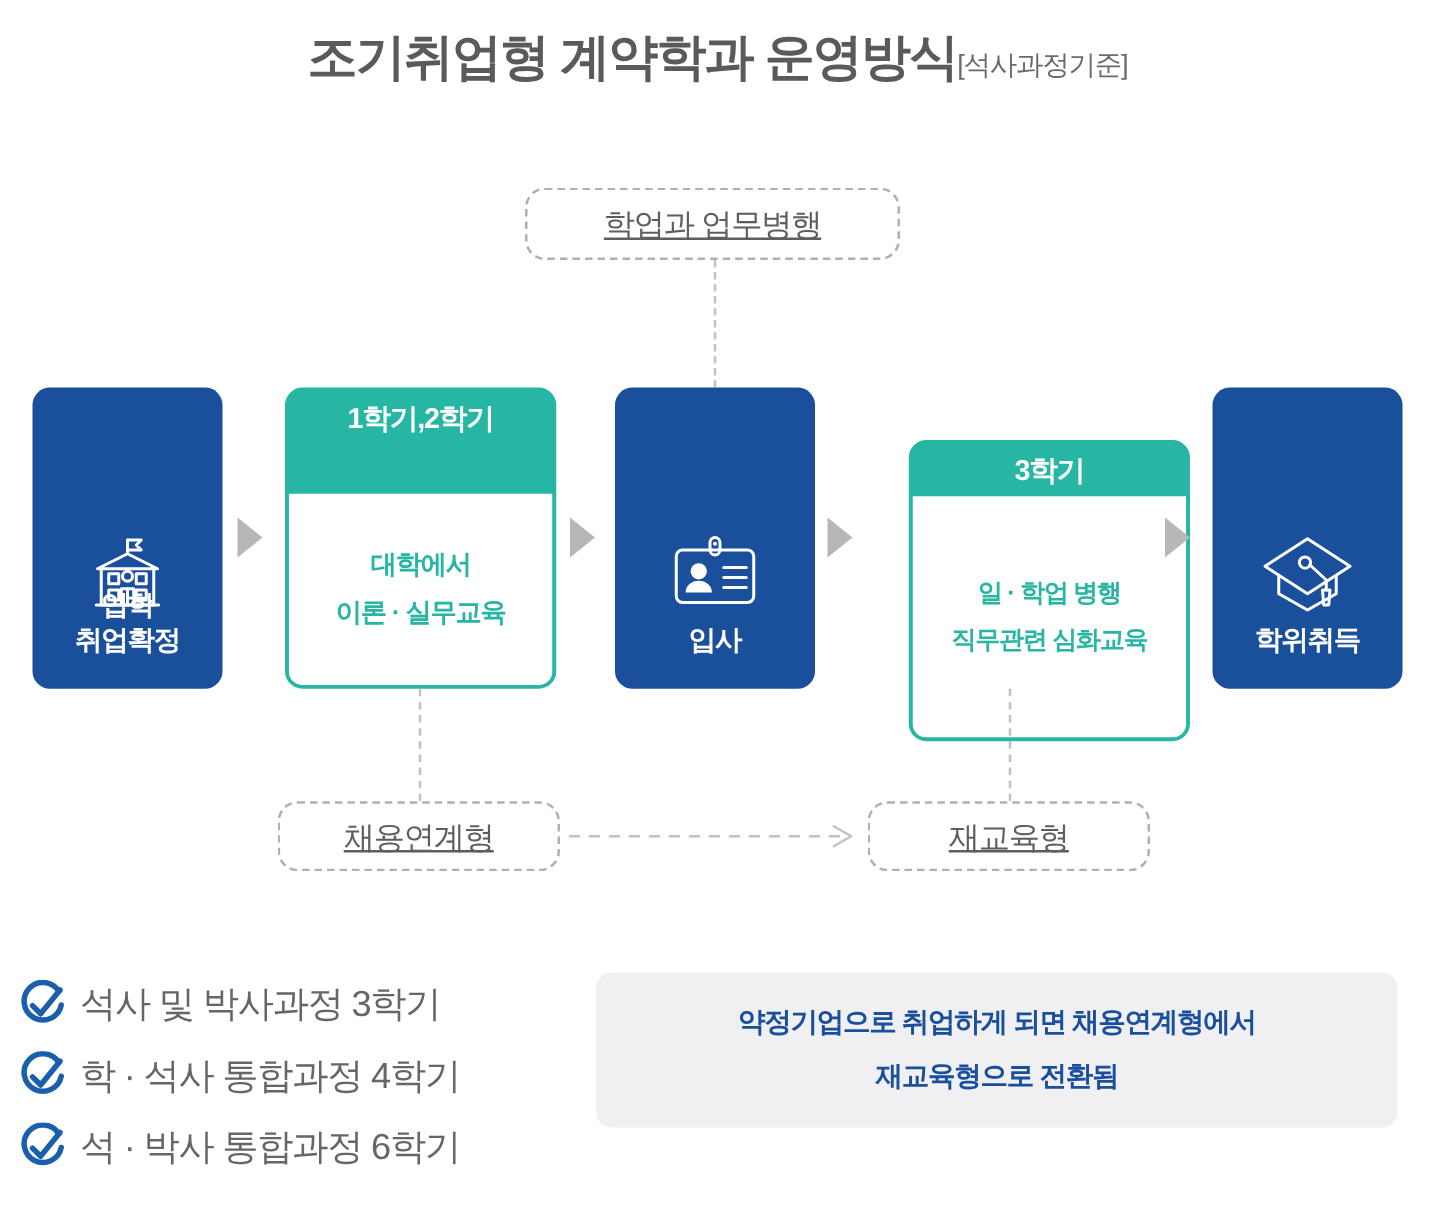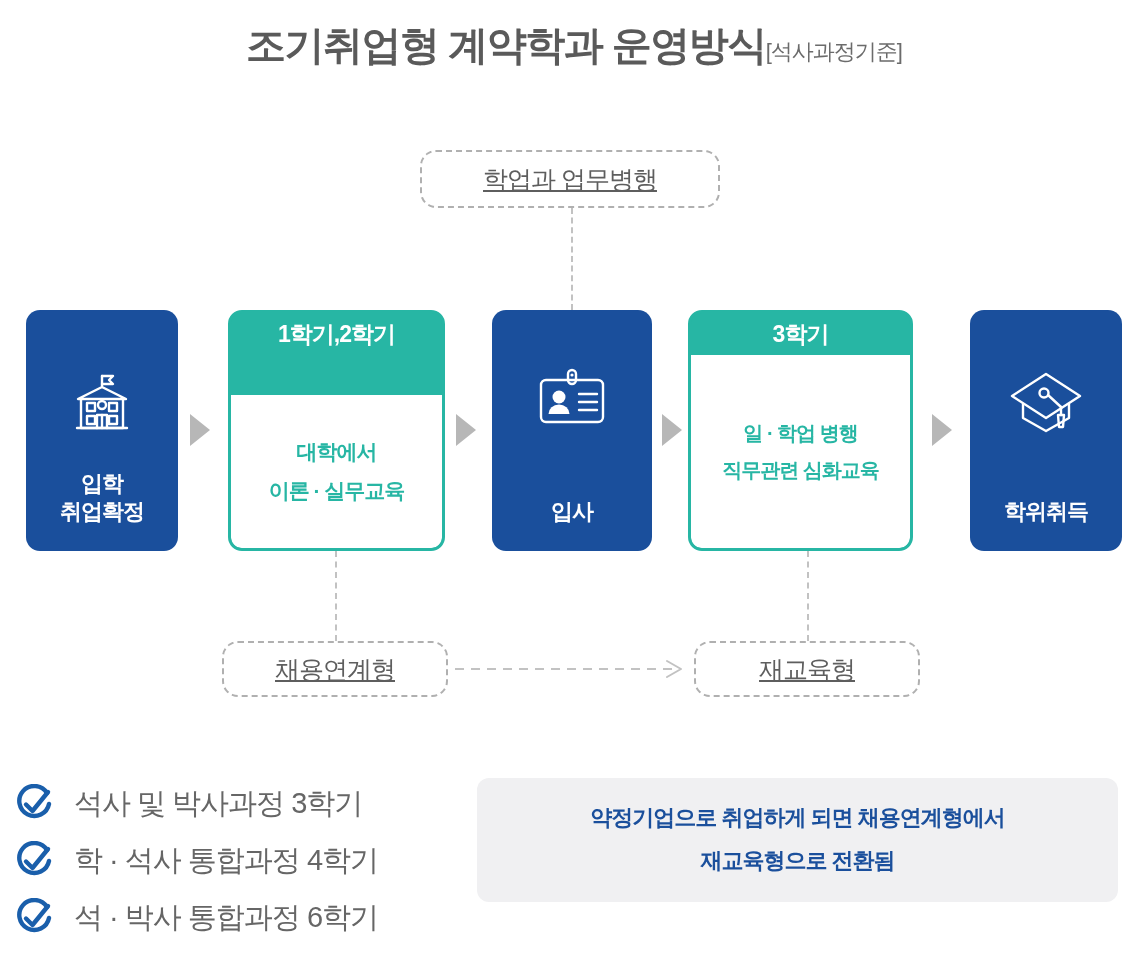--- a/index.html
+++ b/index.html
@@ -53,21 +53,21 @@
 
   .harrow { position: absolute; left: 455px; top: 657px; width: 236px; height: 24px; }
 
   
   .flow-box {
     position: absolute; top: 310px; height: 241px; border-radius: 14px;
   }
   .solid-box {
     background: #1a4f9c;
     display: flex; flex-direction: column;
-    align-items: center; justify-content: flex-start;
+    align-items: center; justify-content: center;
   }
   .solid-box .icon-slot {
     margin-top: 56px; display: flex; align-items: center; justify-content: center;
   }
   .solid-box .box-label {
     position: absolute; left: 0; right: 0; bottom: 24px;
     text-align: center; color: #ffffff;
     font-size: 22px; font-weight: 700; line-height: 1.3; letter-spacing: -1px;
   }
 
@@ -75,21 +75,21 @@
   #box-3 { left: 492px; width: 160px; }
   #box-5 { left: 970px; width: 152px; }
 
   .card-box {
     background: #27b6a4;
     border: 3px solid #27b6a4;
     overflow: hidden;
     display: flex; flex-direction: column;
   }
   #box-2 { left: 228px; width: 217px; }
-  #box-4 { left: 688px; width: 225px; }
+  #box-4 { left: 727px; width: 225px; margin-top: 42px; }
 
   .card-head {
     height: 42px; flex: 0 0 42px;
     display: flex; align-items: center; justify-content: center;
     color: #ffffff; font-size: 23px; font-weight: 700; letter-spacing: -1px;
   }
   .card-body {
     flex: 1 1 auto; background: #ffffff;
     border-radius: 0 0 10px 10px;
     display: flex; flex-direction: column;
@@ -113,21 +113,21 @@
   #tri-3 { left: 662px; }
   #tri-4 { left: 932px; }
 
   
   .check-list { position: absolute; left: 14px; top: 775px; width: 440px; }
   .check-item {
     display: flex; align-items: center; height: 57px;
   }
   .check-item .check-icon { flex: 0 0 40px; height: 40px; }
   .check-item .check-text {
-    margin-left: 20px; font-size: 29px; color: #666666;
+    margin-left: 10px; font-size: 29px; color: #666666;
     letter-spacing: -1px; white-space: nowrap;
   }
 
   
   #note-box {
     position: absolute; left: 477px; top: 778px; width: 641px; height: 124px;
     background: #f0f0f2; border-radius: 12px;
     display: flex; flex-direction: column;
     align-items: center; justify-content: center;
     color: #1a4f9c; font-weight: 700; font-size: 22px;

